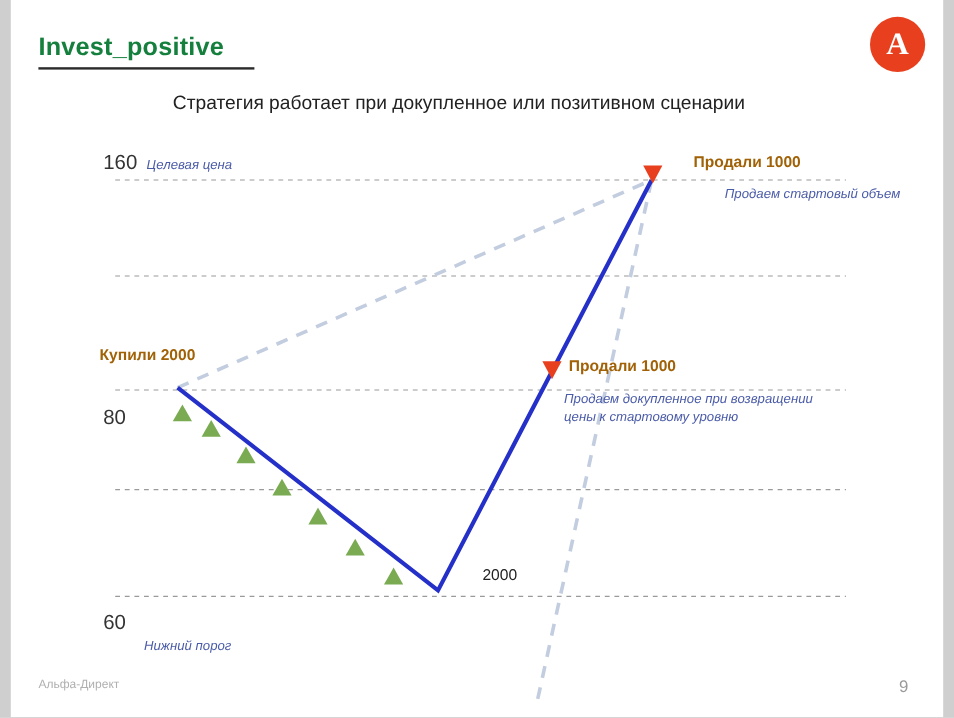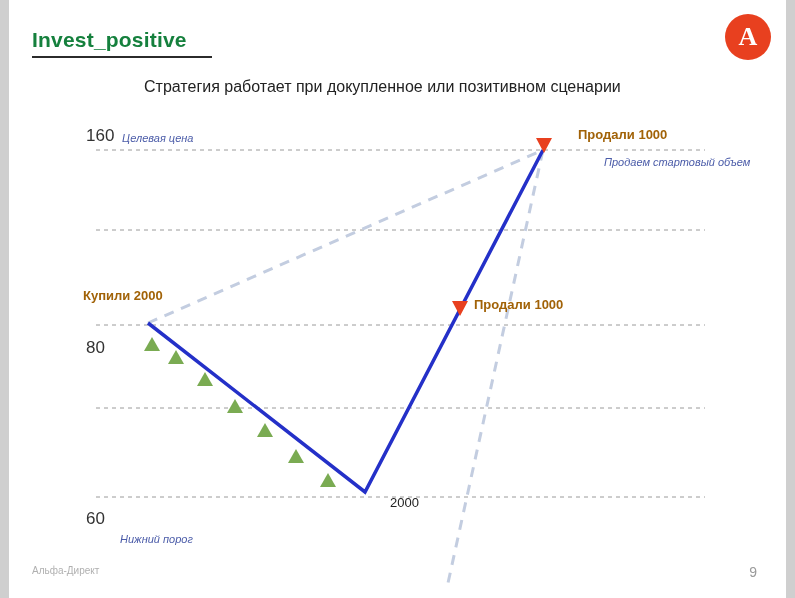--- a/index.html
+++ b/index.html
@@ -111,21 +111,21 @@
     color: #a16207;
   }
   .lbl-bought { left: 83px; top: 288px; }
   .lbl-sold-top { left: 578px; top: 127px; }
   .lbl-sold-mid { left: 474px; top: 297px; }
   .plain-label {
     position: absolute;
     font-size: 13px;
     color: #222222;
   }
-  .lbl-2000 { left: 390px; top: 471px; margin-top: 24px; }
+  .lbl-2000 { left: 402px; top: 471px; }
   .footer-left {
     position: absolute;
     left: 32px;
     bottom: 22px;
     font-size: 10px;
     color: #b0b0b0;
   }
   .footer-right {
     position: absolute;
     right: 38px;
@@ -179,20 +179,21 @@
       </g>
     </svg>
 
     <div class="axis-label lbl-160">160</div>
     <div class="axis-label lbl-80">80</div>
     <div class="axis-label lbl-60">60</div>
 
     <div class="note note-target">Целевая цена</div>
     <div class="note note-lower">Нижний порог</div>
     <div class="note note-sellstart">Продаем стартовый объем</div>
+    <div class="note note-sellback">Продаем докупленное при возвращении цены к стартовому уровню</div>
 
     <div class="bold-label lbl-bought">Купили 2000</div>
     <div class="bold-label lbl-sold-top">Продали 1000</div>
     <div class="bold-label lbl-sold-mid">Продали 1000</div>
 
     <div class="plain-label lbl-2000">2000</div>
   </div>
 
   <div class="footer-left">Альфа-Директ</div>
   <div class="footer-right">9</div>

